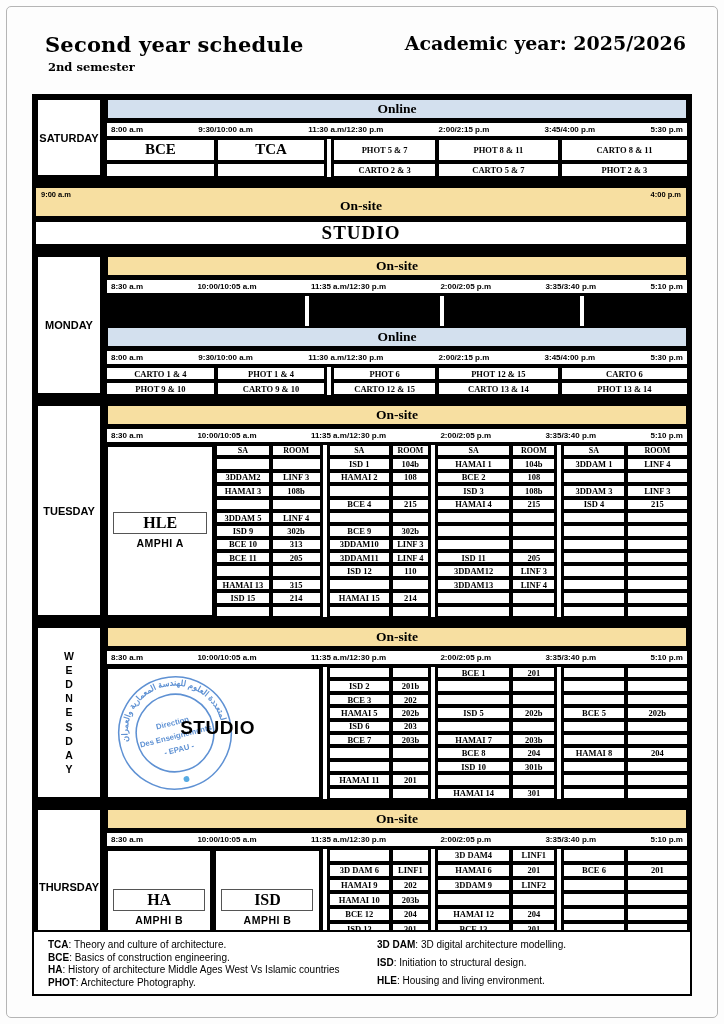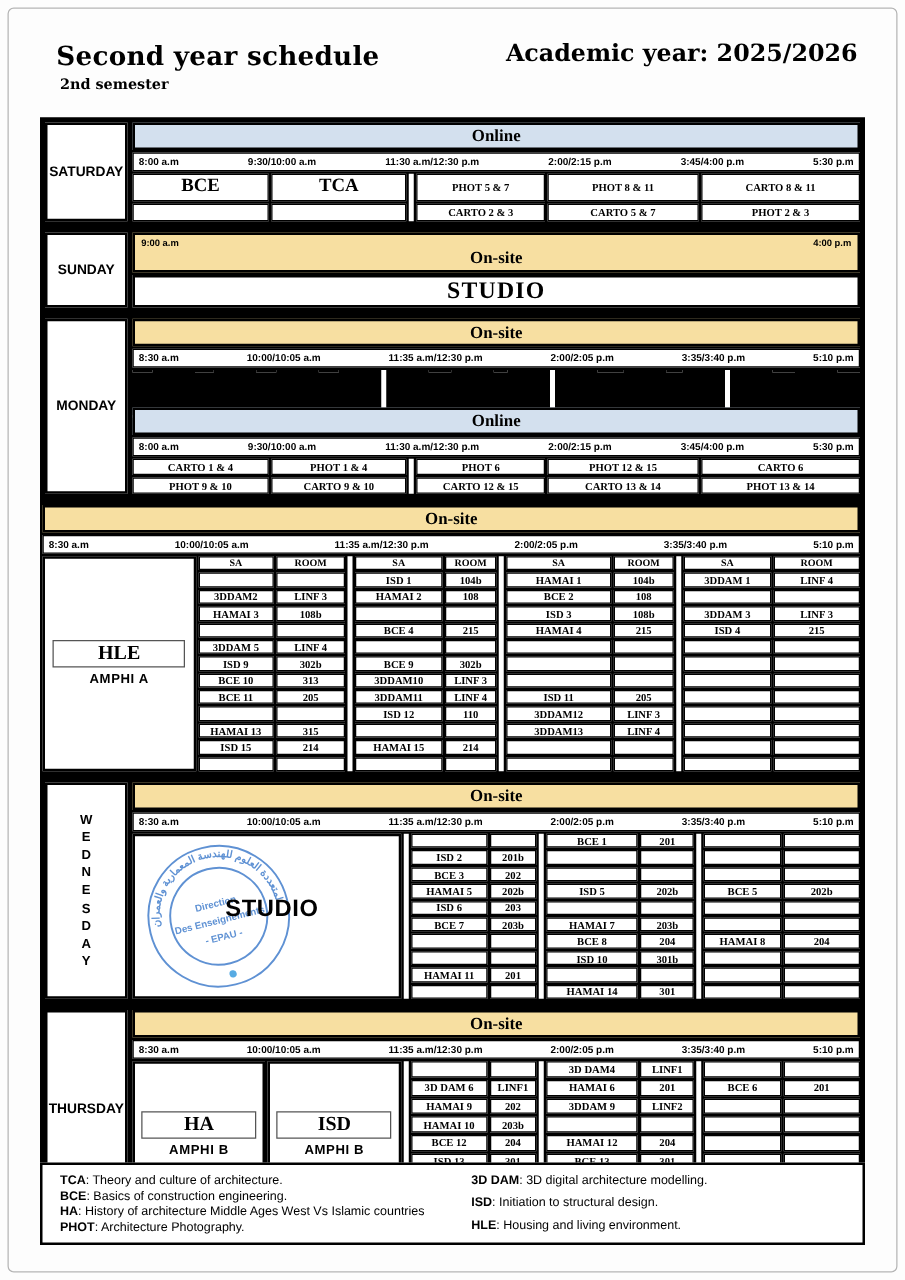--- a/index.html
+++ b/index.html
@@ -108,23 +108,20 @@
           <div class="gcell" style="grid-area: 2 / 1;"></div>
           <div class="gcell" style="grid-area: 2 / 2;"></div>
           <div class="gcell" style="grid-area: 2 / 4;">CARTO 2 &amp; 3</div>
           <div class="gcell" style="grid-area: 2 / 5;">CARTO 5 &amp; 7</div>
           <div class="gcell" style="grid-area: 2 / 6;">PHOT 2 &amp; 3</div>
         </div>
     </div>
   </section>
 
   <section class="day">
-    <div class="day-col">
-      <div class="day-cell">SUNDAY</div>
-    </div>
     <div class="day-content">
       <div class="sun-band">
         <span class="sun-time start">9:00 a.m</span>
         <span>On-site</span>
         <span class="sun-time end">4:00 p.m</span>
       </div>
       <div class="studio-row">STUDIO</div>
     </div>
   </section>
 
@@ -186,20 +183,23 @@
           <div class="gcell" style="grid-area: 2 / 1;">PHOT 9 &amp; 10</div>
           <div class="gcell" style="grid-area: 2 / 2;">CARTO 9 &amp; 10</div>
           <div class="gcell" style="grid-area: 2 / 4;">CARTO  12 &amp; 15</div>
           <div class="gcell" style="grid-area: 2 / 5;">CARTO 13 &amp; 14</div>
           <div class="gcell" style="grid-area: 2 / 6;">PHOT 13 &amp; 14</div>
         </div>
     </div>
   </section>
 
   <section class="day">
+    <div class="day-col">
+      <div class="day-cell">TUESDAY</div>
+    </div>
     <div class="day-content">
       <div class="band onsite">On-site</div>
       <div class="time-row">
           <span>8:30 a.m</span>
           <span>10:00/10:05 a.m</span>
           <span>11:35 a.m/12:30 p.m</span>
           <span>2:00/2:05 p.m</span>
           <span>3:35/3:40 p.m</span>
           <span>5:10 p.m</span>
         </div>

